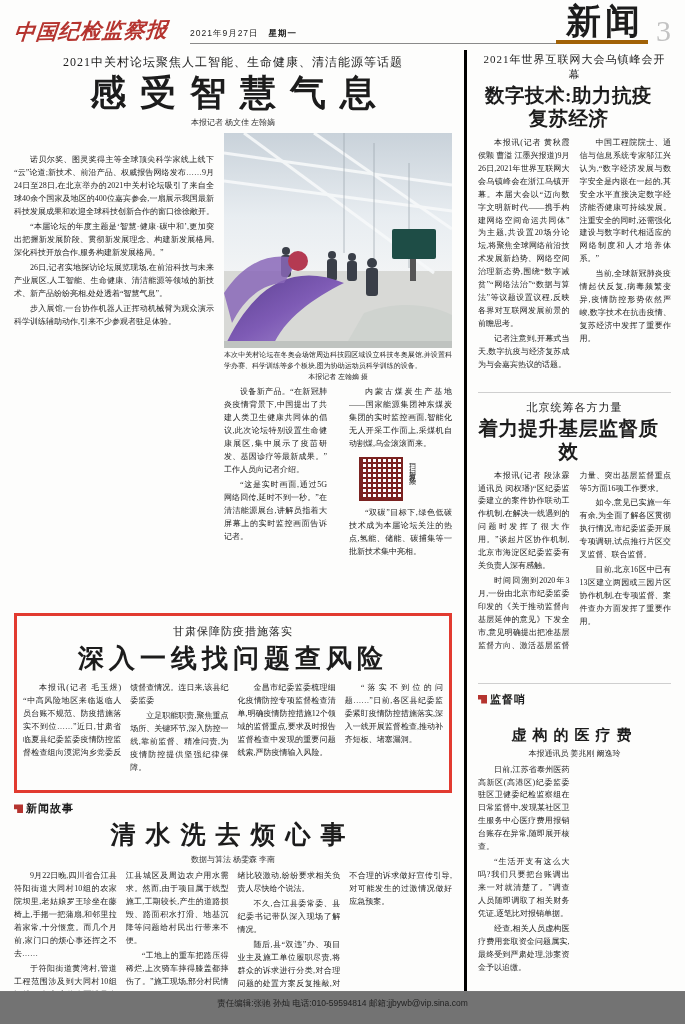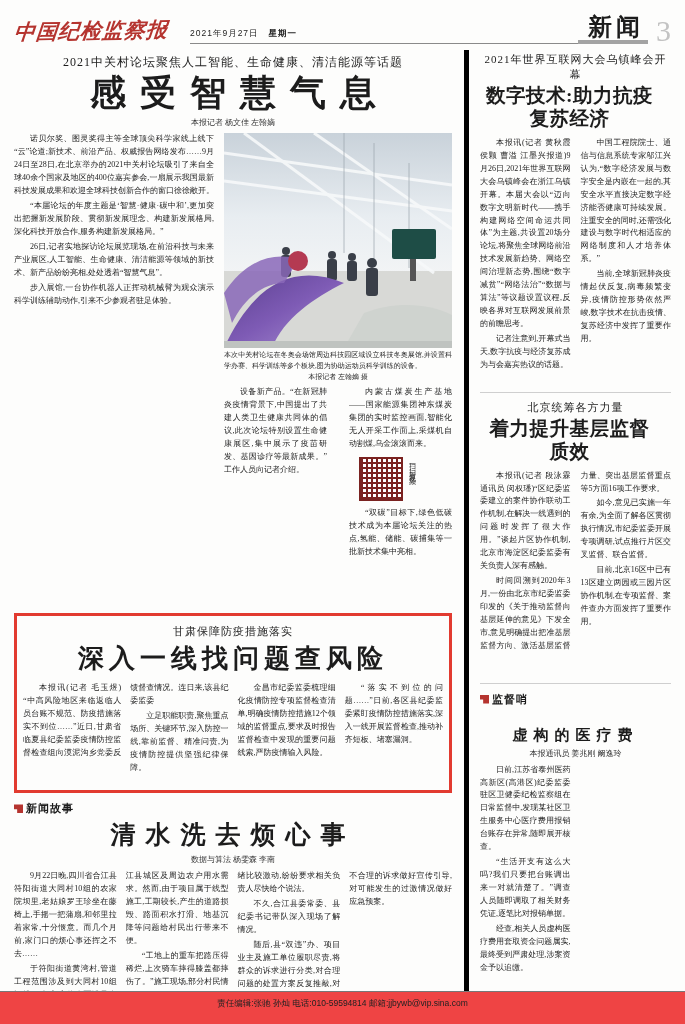--- a/index.html
+++ b/index.html
@@ -15,39 +15,39 @@
     color:#b5342f; font-weight:bold; font-style:italic; font-size:21px;
     letter-spacing:1px; transform:skew(-6deg) rotate(-1deg);
     white-space:nowrap; line-height:1; padding-bottom:2px;
   }
   .mast-mid{flex:1; margin-left:22px; border-bottom:1.5px solid #8a8a8a; padding-bottom:3px;
     display:flex; align-items:flex-end;}
   .mast-date{font-size:8.5px; color:#222; letter-spacing:1px;
     font-family:"Liberation Sans","DejaVu Sans",sans-serif;}
   .mast-weekday{font-weight:bold; margin-left:10px;}
   .mast-section{
-    font-size:24px; font-weight:bold; letter-spacing:4px; line-height:1;
-    border-bottom:4px solid #a3a3a3; padding:0 4px 1px 10px; white-space:nowrap;
+    font-size:35px; font-weight:bold; letter-spacing:4px; line-height:1;
+    border-bottom:4px solid #a16207; padding:0 4px 1px 10px; white-space:nowrap;
   }
   .mast-page{font-size:30px; color:#c3c3c3; line-height:0.9; margin-left:8px;
     font-family:"Liberation Serif",serif;}
   
   .content{display:flex; gap:12px;}
   .col-left{width:438px;}
-  .col-right{width:207px; border-left:5px solid #000000; padding-left:11px; box-sizing:content-box;}
+  .col-right{width:207px; border-left:3px solid #000000; padding-left:11px; box-sizing:content-box;}
   
   .kicker{font-size:12px; text-align:center; letter-spacing:1px; margin:4px 0 2px 0;}
   .byline{font-size:8px; text-align:center; color:#333; margin:3px 0 5px 0;}
   p.body{font-size:8px; line-height:1.62; text-align:justify; text-indent:2em; margin:0 0 2px 0;}
   .divider-h{border-top:1px solid #cfcfcf; margin:7px 0;}
   
   .main-title{font-size:36px; font-weight:bold; text-align:center; letter-spacing:14px;
     margin:2px 0 0 0; line-height:1.15; text-indent:14px;}
   .main-body{display:flex; gap:10px; height:474px; overflow:hidden;}
-  .main-c1{width:200px; overflow:hidden;}
+  .main-c1{width:200px; overflow:hidden;margin-top:21px;}
   .main-right{width:228px; display:flex; flex-direction:column;}
   .photo{width:228px; height:215px; flex:none; overflow:hidden;}
   .caption{font-size:7px; line-height:1.5; text-align:justify; margin-top:2px;}
   .credit{font-size:7px; text-align:center; margin:1px 0 4px 0;}
   .lower-cols{display:flex; gap:22px; flex:1; overflow:hidden;}
   .lower-col{width:109px; overflow:hidden;}
   .qr-wrap{display:flex; gap:4px; margin:6px 0 6px 10px; align-items:flex-start;}
   .qr{
     width:40px; height:40px; flex:none; background-color:#fff; border:2px solid #7a2220;
     background-image:
@@ -73,21 +73,21 @@
   .r-title{font-size:19.5px; font-weight:bold; text-align:center; letter-spacing:0.5px; margin:1px 12px 6px 0; line-height:1.2;}
   .cols2{column-count:2; column-gap:10px; column-fill:auto; overflow:hidden;}
   .h-digital{height:248px;}
   .h-beijing{height:206px;}
   .h-watch{height:242px;}
   .watch-title{font-size:15px; font-weight:bold; text-align:center; letter-spacing:6px; margin:19px 0 0 0;}
   
   .footer{
     position:absolute; left:0; right:0; bottom:0; height:26px;
     border-top:1.5px solid #777; text-align:center;
-    font-size:8.5px; padding-top:6px; color:#222; background:#ef4444;
+    font-size:8.5px; padding-top:6px; color:#222; background:#737373;
     font-family:"Liberation Sans","DejaVu Sans",sans-serif;
   }
 </style>
 </head>
 <body>
 
 <div class="page">
 
   <div class="masthead">
     <div class="logo">中国纪检监察报</div>
@@ -163,20 +163,21 @@
                 <path d="M140,180 C170,168 205,170 228,182 L228,215 L120,215 Z" fill="#cfd3cf"></path>
                 <rect x="0" y="208" width="228" height="7" fill="#bfc3c0"></rect>
               </svg>
             </div>
             <div class="caption">本次中关村论坛在冬奥会场馆周边科技园区域设立科技冬奥展馆,并设置科学办赛、科学训练等多个板块,图为协助运动员科学训练的设备。</div>
             <div class="credit">本报记者 左翰嫡 摄</div>
 
             <div class="lower-cols">
               <div class="lower-col">
                 <p class="body">设备新产品。“在新冠肺炎疫情背景下,中国提出了共建人类卫生健康共同体的倡议,此次论坛特别设置生命健康展区,集中展示了疫苗研发、基因诊疗等最新成果。”工作人员向记者介绍。</p>
+                <p class="body">“这是实时画面,通过5G网络回传,延时不到一秒。”在清洁能源展台,讲解员指着大屏幕上的实时监控画面告诉记者。</p>
               </div>
               <div class="lower-col">
                 <p class="body">内蒙古煤炭生产基地——国家能源集团神东煤炭集团的实时监控画面,智能化无人开采工作面上,采煤机自动割煤,乌金滚滚而来。</p>
                 <div class="qr-wrap">
                   <div class="qr"></div>
                   <div class="qr-label">扫一扫看视频</div>
                 </div>
                 <p class="body">“双碳”目标下,绿色低碳技术成为本届论坛关注的热点,氢能、储能、碳捕集等一批新技术集中亮相。</p>
               </div>
             </div>

